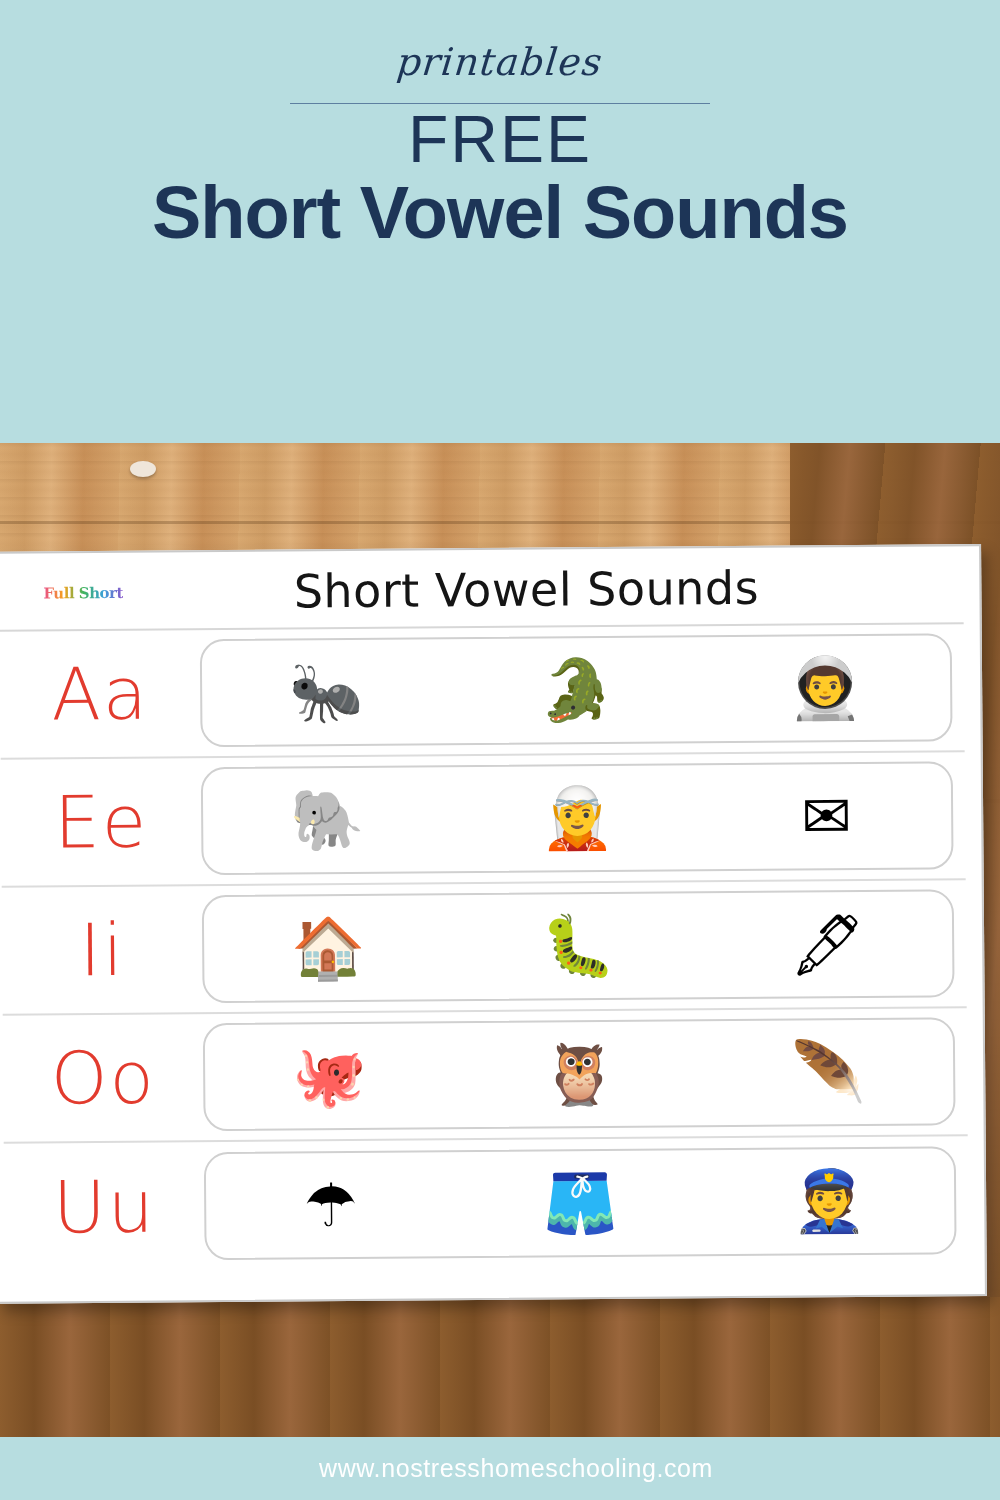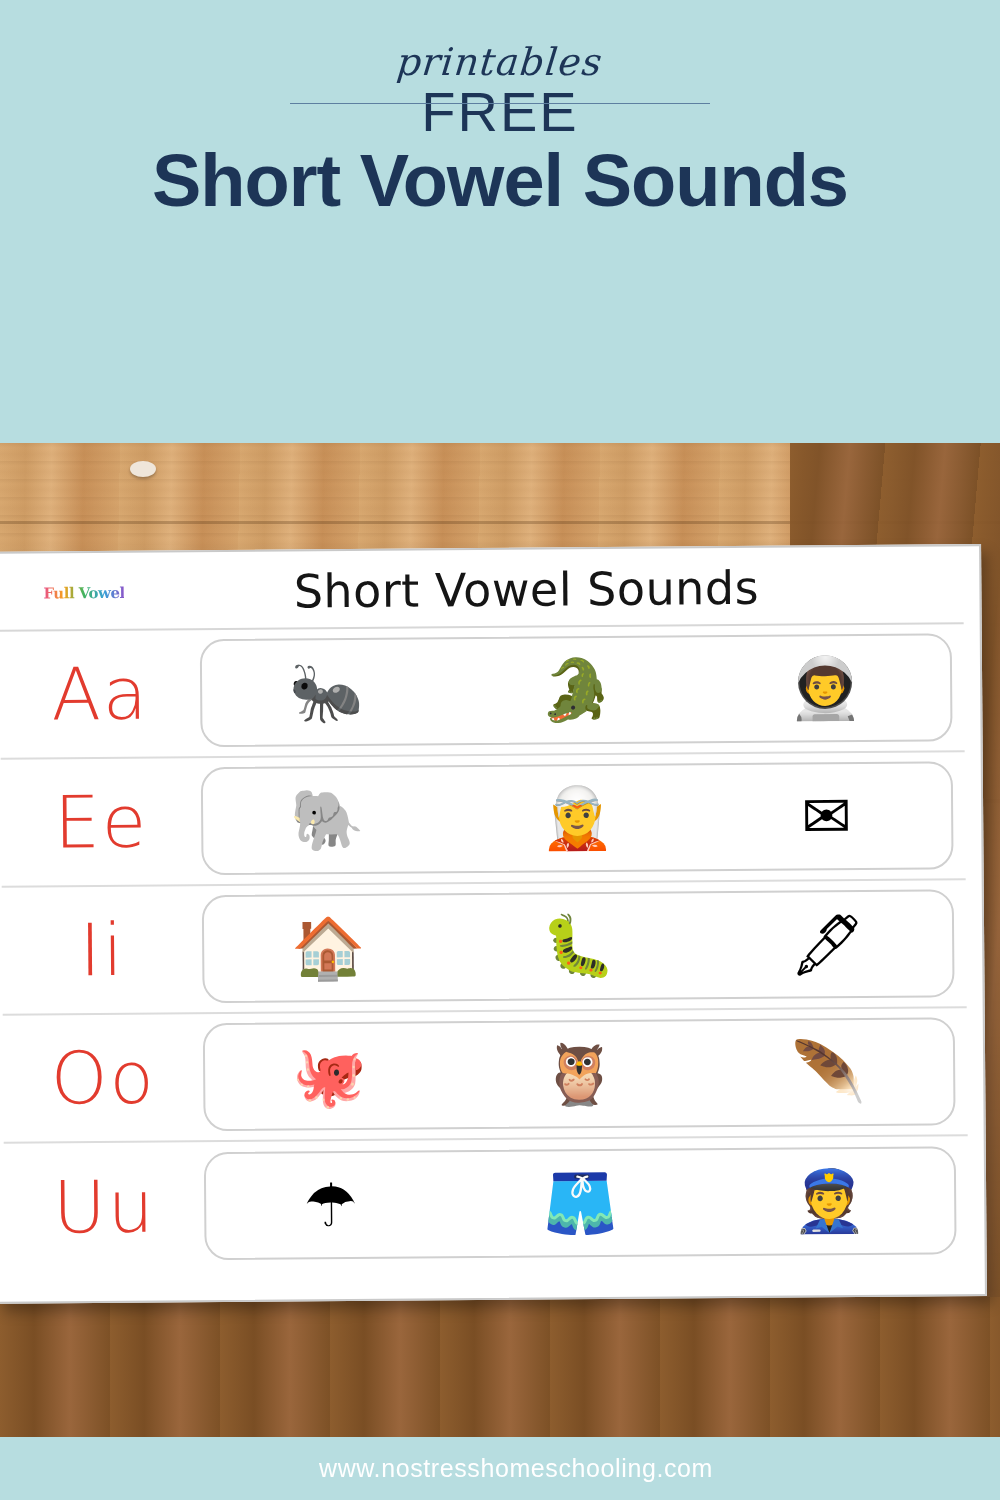--- a/index.html
+++ b/index.html
@@ -34,21 +34,22 @@
     transform: skewX(-6deg);
     display: inline-block;
   }
   .script-rule {
     position: absolute;
     top: 103px; left: 290px;
     width: 420px; height: 1px;
     background: #5d7fa0;
   }
   .free-line {
-    font-size: 56px;
+    margin-top: 22px;
+    font-size: 66px;
     font-weight: 400;
     color: #1d3557;
     letter-spacing: 2px;
     line-height: 1;
   }
   .title-line {
     font-size: 74px;
     font-weight: 700;
     color: #1d3557;
     line-height: 1.12;
@@ -234,21 +235,21 @@
     <div class="wood-plank-line" style="top:78px;height:3px;"></div>
     <div class="wood-plank-line" style="top:356px;height:4px;"></div>
     <div class="wood-dark-right"></div>
     <div class="wood-dark-bottom"></div>
   </div>
 
   <div class="sheet">
 
     <div class="sheet-title-row">
       <div class="logo">
-        <span class="logo-text">Full Vowel</span>
+        <span class="logo-text">Full Short</span>
       </div>
       <div class="sheet-title">Short Vowel Sounds</div>
     </div>
 
     <div class="vowel-row">
       <div class="vowel-letter">Aa</div>
       <div class="pic-strip">
         <div class="pic-cell">
             <span class="pic-glyph">🐜</span>
           </div>

